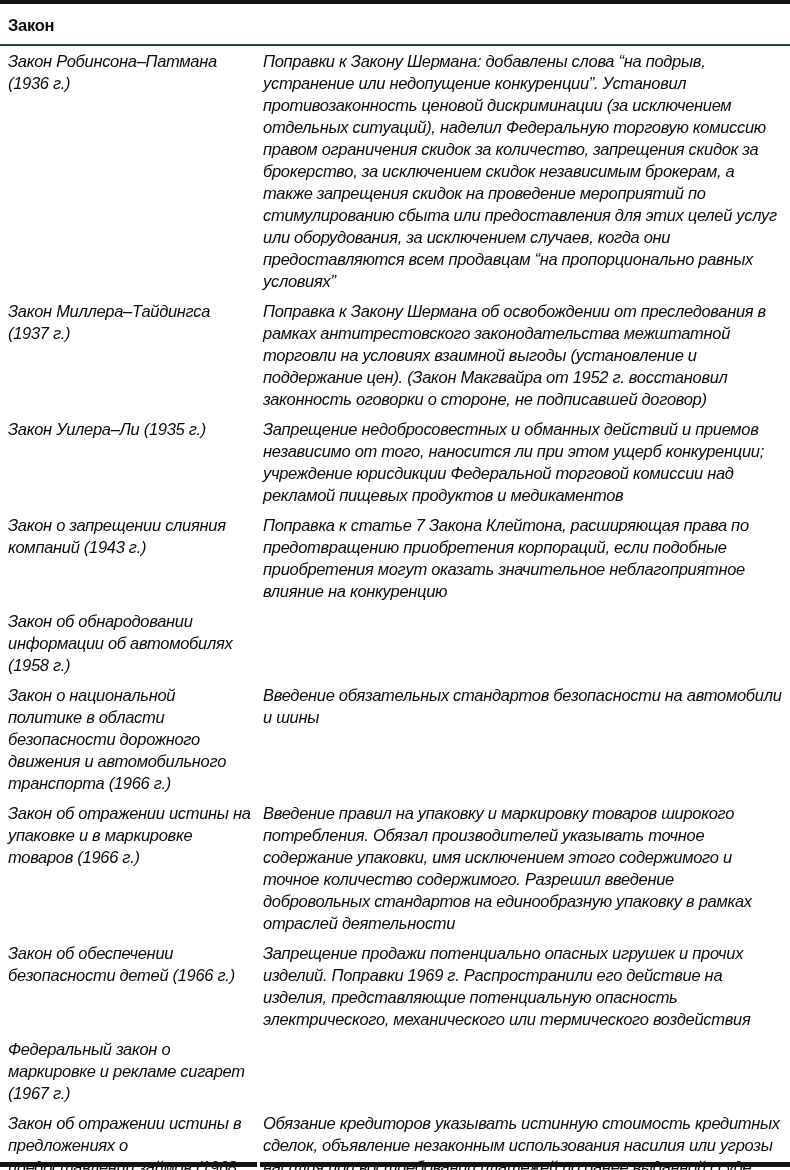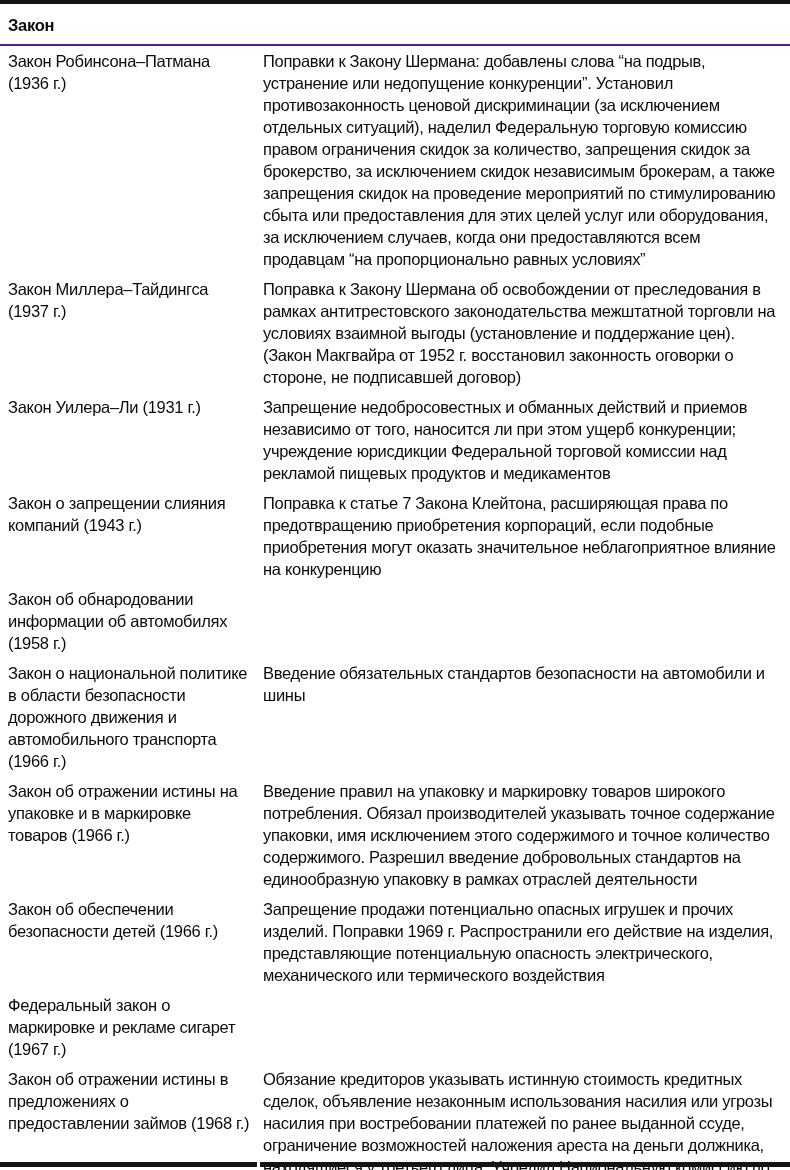--- a/index.html
+++ b/index.html
@@ -18,30 +18,30 @@
   .top-rule {
     height: 4px;
     background: #141414;
   }
   .hrow, .row {
     display: grid;
     grid-template-columns: 255px 1fr;
   }
   .hrow {
     padding: 10px 6px 8px 8px;
-    border-bottom: 2px solid #4c1d95;
+    border-bottom: 2px solid #14532d;
   }
   .th {
     font-weight: bold;
     font-size: 17px;
     line-height: 21px;
     letter-spacing: -0.2px;
   }
   .tbody { padding-bottom: 6px; }
-  .row { padding: 4px 6px 4px 8px; }
+  .row { padding: 4px 6px 4px 8px; font-style: italic; }
   .cell {
     font-size: 16.5px;
     line-height: 22px;
     letter-spacing: -0.3px;
   }
   .cell.law { padding-right: 12px; }
   .cell.provision { padding-right: 2px; }
   .bottom-rule {
     position: absolute;
     left: 0;
@@ -71,21 +71,21 @@
     <div class="cell law">Закон Робинсона–Патмана (1936 г.)</div>
     <div class="cell provision">Поправки к Закону Шермана: добавлены слова “на подрыв, устранение или недопущение конкуренции”. Установил противозаконность ценовой дискриминации (за исключением отдельных ситуаций), наделил Федеральную торговую комиссию правом ограничения скидок за количество, запрещения скидок за брокерство, за исключением скидок независимым брокерам, а также запрещения скидок на проведение мероприятий по стимулированию сбыта или предоставления для этих целей услуг или оборудования, за исключением случаев, когда они предоставляются всем продавцам “на пропорционально равных условиях”</div>
   </div>
 
   <div class="row">
     <div class="cell law">Закон Миллера–Тайдингса (1937 г.)</div>
     <div class="cell provision">Поправка к Закону Шермана об освобождении от преследования в рамках антитрестовского законодательства межштатной торговли на условиях взаимной выгоды (установление и поддержание цен). (Закон Макгвайра от 1952 г. восстановил законность оговорки о стороне, не подписавшей договор)</div>
   </div>
 
   <div class="row">
-    <div class="cell law">Закон Уилера–Ли (1931 г.)</div>
+    <div class="cell law">Закон Уилера–Ли (1935 г.)</div>
     <div class="cell provision">Запрещение недобросовестных и обманных действий и приемов независимо от того, наносится ли при этом ущерб конкуренции; учреждение юрисдикции Федеральной торговой комиссии над рекламой пищевых продуктов и медикаментов</div>
   </div>
 
   <div class="row">
     <div class="cell law">Закон о запрещении слияния компаний (1943 г.)</div>
     <div class="cell provision">Поправка к статье 7 Закона Клейтона, расширяющая права по предотвращению приобретения корпораций, если подобные приобретения могут оказать значительное неблагоприятное влияние на конкуренцию</div>
   </div>
 
   <div class="row">
     <div class="cell law">Закон об обнародовании информации об автомобилях (1958 г.)</div>

